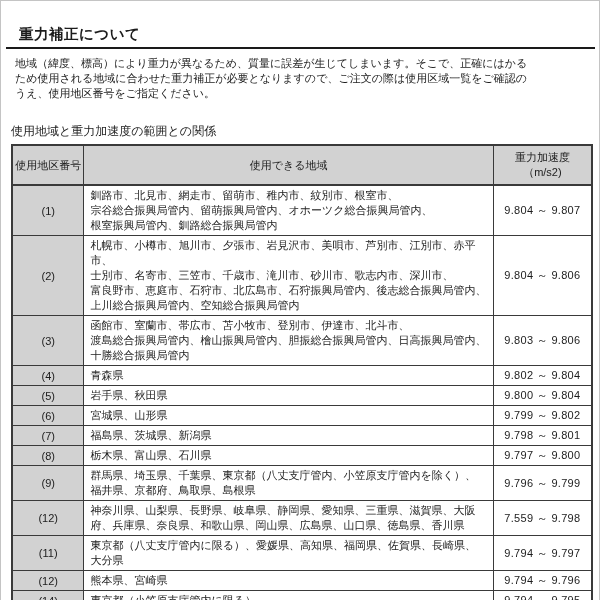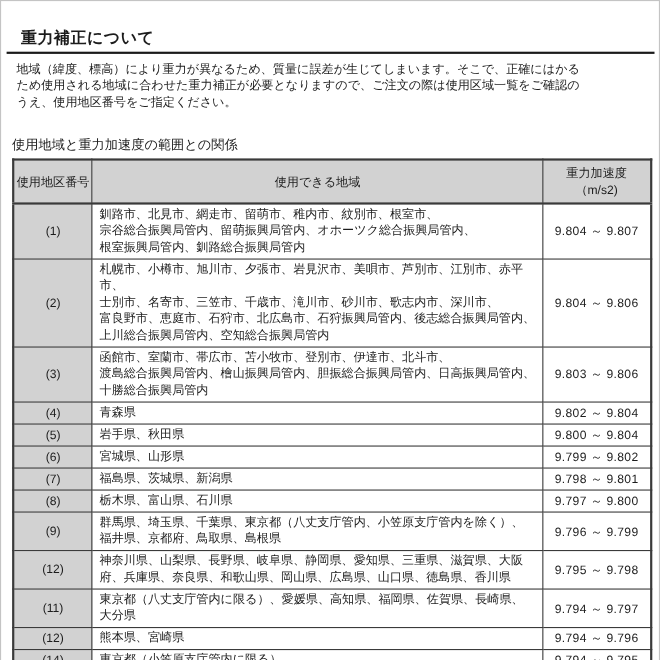--- a/index.html
+++ b/index.html
@@ -169,21 +169,21 @@
     <td class="cell-no">(9)</td>
     <td class="cell-area">群馬県、埼玉県、千葉県、東京都（八丈支庁管内、小笠原支庁管内を除く）、
 福井県、京都府、鳥取県、島根県</td>
     <td class="cell-grav">9.796 ～ 9.799</td>
   </tr>
 
   <tr>
     <td class="cell-no">(12)</td>
     <td class="cell-area">神奈川県、山梨県、長野県、岐阜県、静岡県、愛知県、三重県、滋賀県、大阪
 府、兵庫県、奈良県、和歌山県、岡山県、広島県、山口県、徳島県、香川県</td>
-    <td class="cell-grav">9.795 ～ 9.798</td>
+    <td class="cell-grav">7.559 ～ 9.798</td>
   </tr>
 
   <tr>
     <td class="cell-no">(11)</td>
     <td class="cell-area">東京都（八丈支庁管内に限る）、愛媛県、高知県、福岡県、佐賀県、長崎県、
 大分県</td>
     <td class="cell-grav">9.794 ～ 9.797</td>
   </tr>
 
   <tr>

